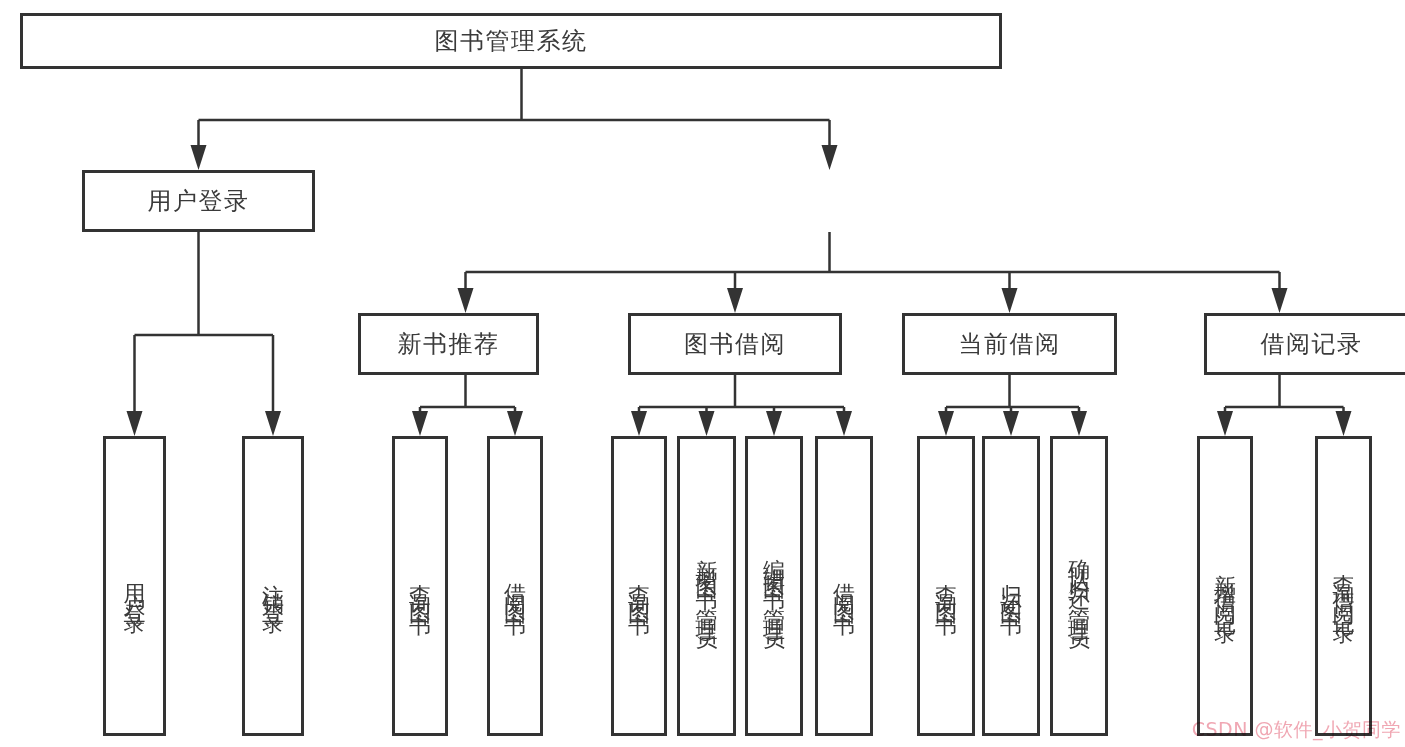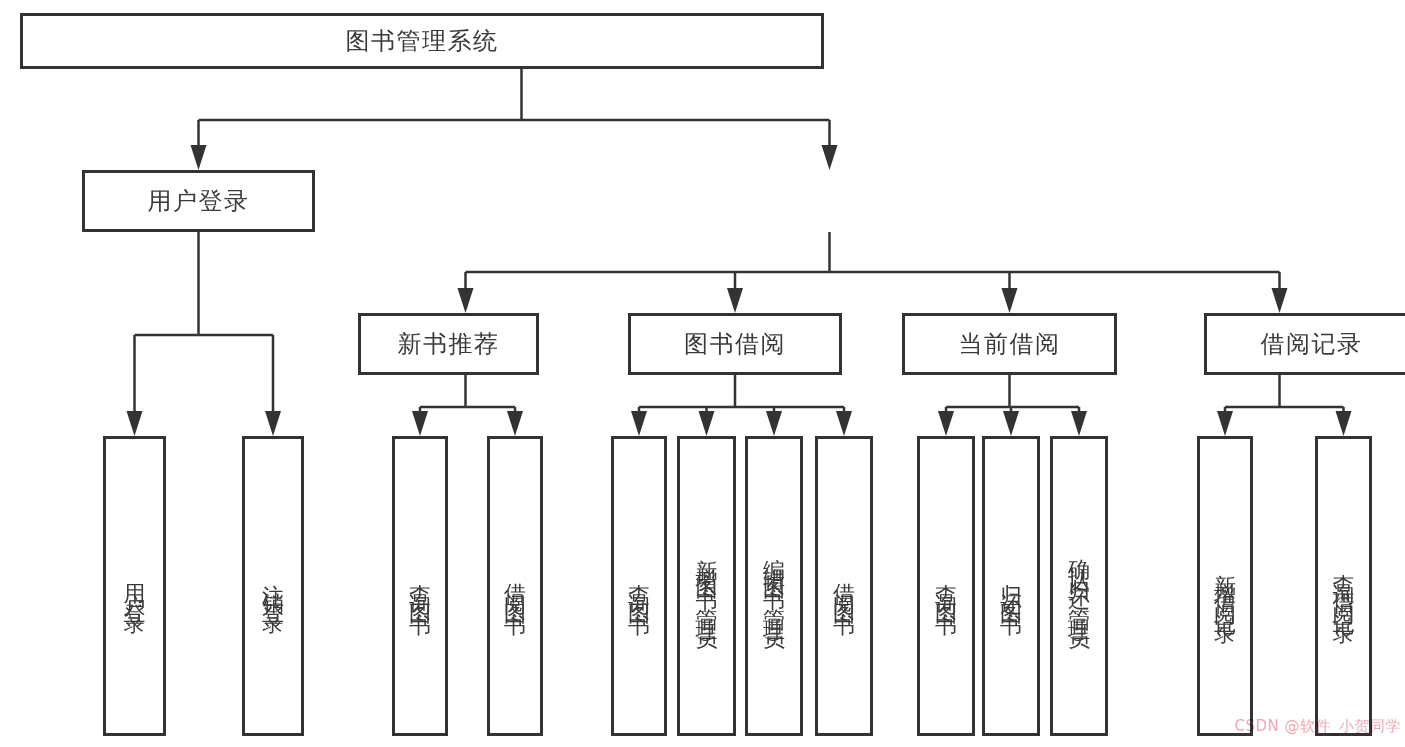--- a/index.html
+++ b/index.html
@@ -44,21 +44,21 @@
     font-size: 22px;
     letter-spacing: 10px;
     line-height: 1;
   }
   .watermark {
     position: absolute;
     top: 717px;
     right: 4px;
     z-index: 2;
     color: #f0a7b3;
-    font-size: 15px;
+    font-size: 19px;
     letter-spacing: 0.5px;
     mix-blend-mode: multiply;
     white-space: nowrap;
   }
 </style>
 </head>
 <body>
 
 <div class="canvas">
 
@@ -86,21 +86,21 @@
       M698.5 411 L714.5 411 L706.5 436 Z
       M766 411 L782 411 L774 436 Z
       M836 411 L852 411 L844 436 Z
       M938 411 L954 411 L946 436 Z
       M1003 411 L1019 411 L1011 436 Z
       M1071 411 L1087 411 L1079 436 Z
       M1217 411 L1233 411 L1225 436 Z
       M1335.5 411 L1351.5 411 L1343.5 436 Z"></path>
   </svg>
 
-  <div class="node h" style="left:20px; top:13px; width:804px; height:56px">图书管理系统</div>
+  <div class="node h" style="left:20px; top:13px; width:982px; height:56px">图书管理系统</div>
 
   <div class="node h" style="left:82px; top:170px; width:233px; height:62px">用户登录</div>
 
   <div class="node h" style="left:358px; top:313px; width:181px; height:62px">新书推荐</div>
   <div class="node h" style="left:628px; top:313px; width:214px; height:62px">图书借阅</div>
   <div class="node h" style="left:902px; top:313px; width:215px; height:62px">当前借阅</div>
   <div class="node h" style="left:1204px; top:313px; width:215px; height:62px">借阅记录</div>
 
   <div class="node v" style="left:103px; top:436px; width:63px; height:300px">用户登录</div>
   <div class="node v" style="left:242px; top:436px; width:62px; height:300px">注销登录</div>

